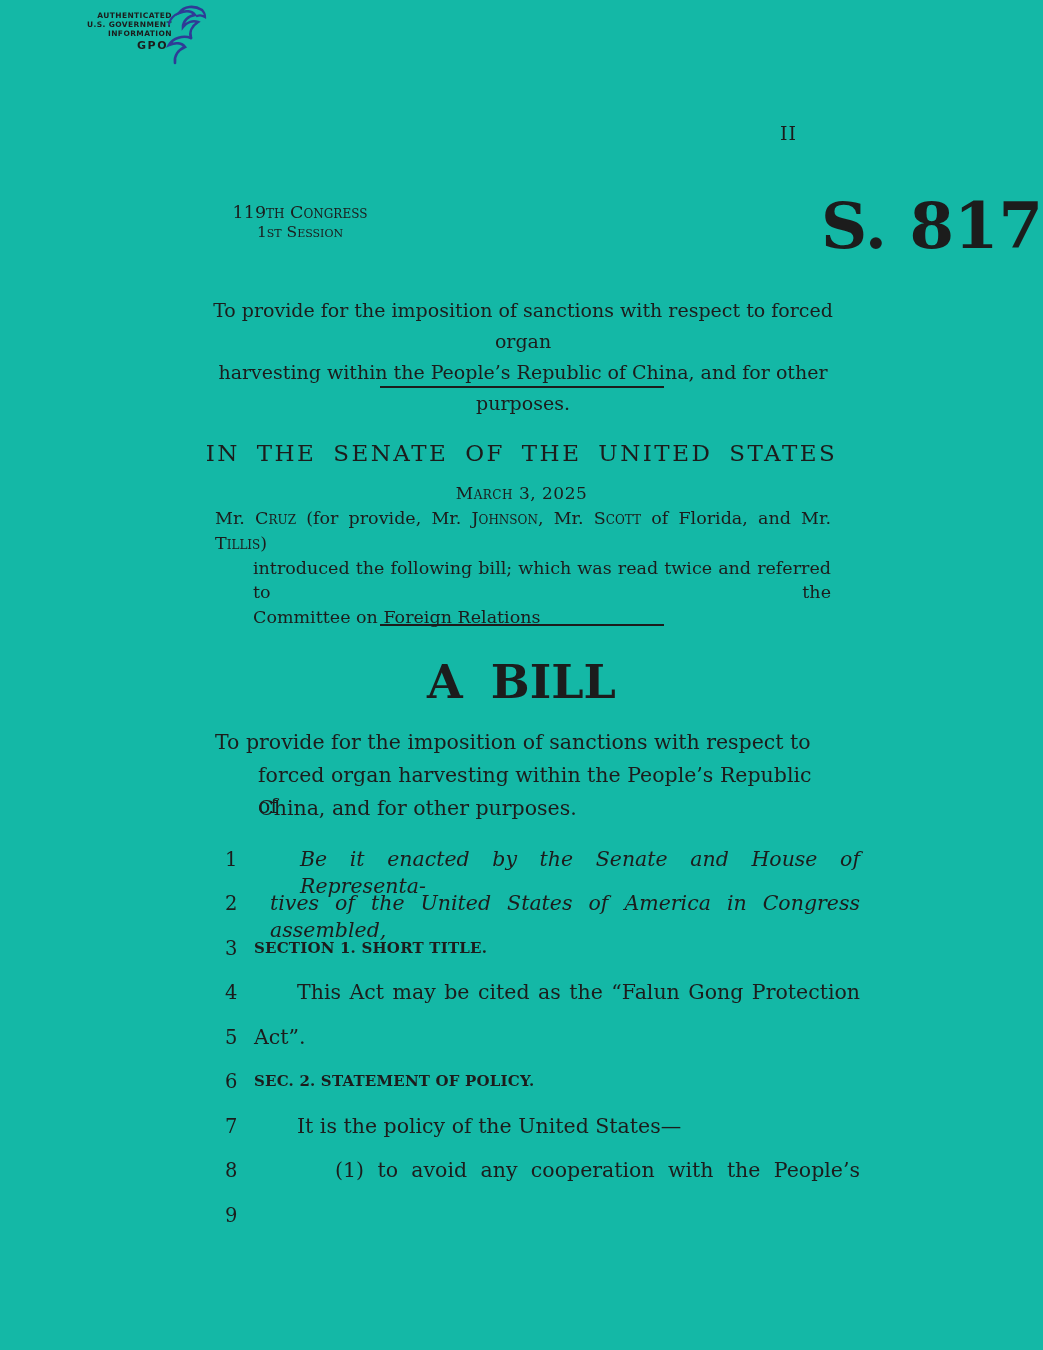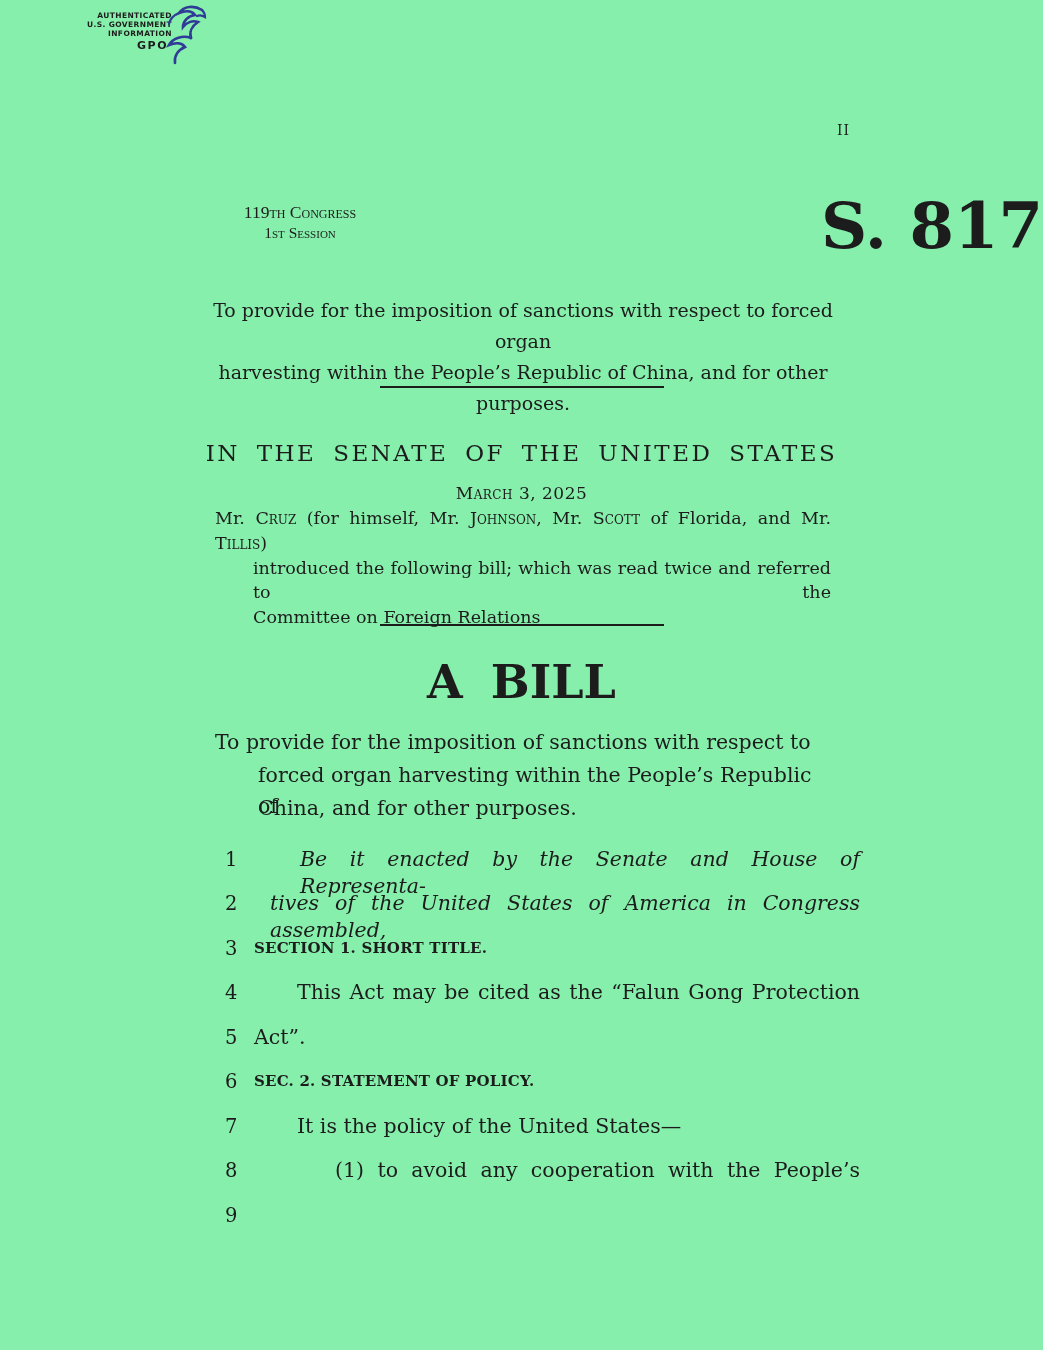--- a/index.html
+++ b/index.html
@@ -1,36 +1,36 @@
 <!DOCTYPE html>
 <html><head>
 <meta charset="utf-8">
 <style>
   html,body{margin:0;padding:0;background:#ffffff;}
   #page{
     position:relative;
     width:1043px;height:1350px;
-    background:#86efac;
+    background:#14b8a6;
     font-family:"DejaVu Serif","Liberation Serif",serif;
     color:#1c1c1c;
     overflow:hidden;
   }
   
   #gpo{position:absolute;left:75px;top:6px;width:125px;height:56px;}
   #gpo .seal-text{position:absolute;right:28px;top:5px;text-align:right;
     font-family:"DejaVu Sans","Liberation Sans",sans-serif;
     font-size:7.5px;font-weight:bold;letter-spacing:.4px;line-height:9px;}
   #gpo .seal-acronym{position:absolute;right:32px;top:33px;
     font-family:"DejaVu Sans","Liberation Sans",sans-serif;
     font-size:11px;font-weight:bold;letter-spacing:1.5px;}
   #gpo svg{position:absolute;right:-8px;top:-2px;}
   
-  #folio{position:absolute;top:122px;left:780px;width:70px;text-align:right;
-    font-size:14px;letter-spacing:1px;}
-  #congress-block{position:absolute;left:213px;top:202px;width:174px;text-align:center;font-family:Liberation Serif, serif;}
+  #folio{position:absolute;top:122px;left:780px;width:70px;text-align:left;
+    font-size:19px;letter-spacing:1px;}
+  #congress-block{position:absolute;left:213px;top:202px;width:174px;text-align:center;}
   #congress-line{font-size:17.5px;line-height:21px;}
   #session-line{font-size:15.5px;line-height:19px;}
   #bill-number{position:absolute;left:0;top:193px;width:100%;text-align:right;
     font-size:64px;font-weight:bold;line-height:66px;letter-spacing:0px;}
   .sc{font-variant:small-caps;}
   
   #preamble-top{position:absolute;left:213px;top:295px;width:620px;text-align:center;
     font-size:19px;line-height:31px;}
   .rule{position:absolute;left:380px;width:284px;border-top:2px solid #1c1c1c;}
   #rule1{top:386px;}
@@ -96,21 +96,21 @@
     <div>To provide for the imposition of sanctions with respect to forced organ</div>
     <div>harvesting within the People’s Republic of China, and for other purposes.</div>
   </div>
 
   <div id="rule1" class="rule"></div>
 
   <div id="senate-heading">IN THE SENATE OF THE UNITED STATES</div>
   <div id="intro-date" class="sc">March 3, 2025</div>
 
   <div id="sponsor-block">
-      <div class="sp-line jl" style="padding-left: 0px;"><span>Mr. </span><span class="sc">Cruz</span><span> (for himself, Mr. </span><span class="sc">Johnson</span><span>, Mr. </span><span class="sc">Scott</span><span> of Florida, and Mr. </span><span class="sc">Tillis</span><span>)</span></div>
+      <div class="sp-line jl" style="padding-left: 0px;"><span>Mr. </span><span class="sc">Cruz</span><span> (for provide, Mr. </span><span class="sc">Johnson</span><span>, Mr. </span><span class="sc">Scott</span><span> of Florida, and Mr. </span><span class="sc">Tillis</span><span>)</span></div>
       <div class="sp-line jl" style="padding-left: 38px;"><span>introduced the following bill; which was read twice and referred to the</span></div>
       <div class="sp-line" style="padding-left: 38px;"><span>Committee on Foreign Relations</span></div>
     </div>
 
   <div id="rule2" class="rule"></div>
 
   <div id="bill-heading">A BILL</div>
 
   <div id="preamble-block">
       <div class="p-line jl" style="padding-left: 0px;"><span>To provide for the imposition of sanctions with respect to</span></div>

